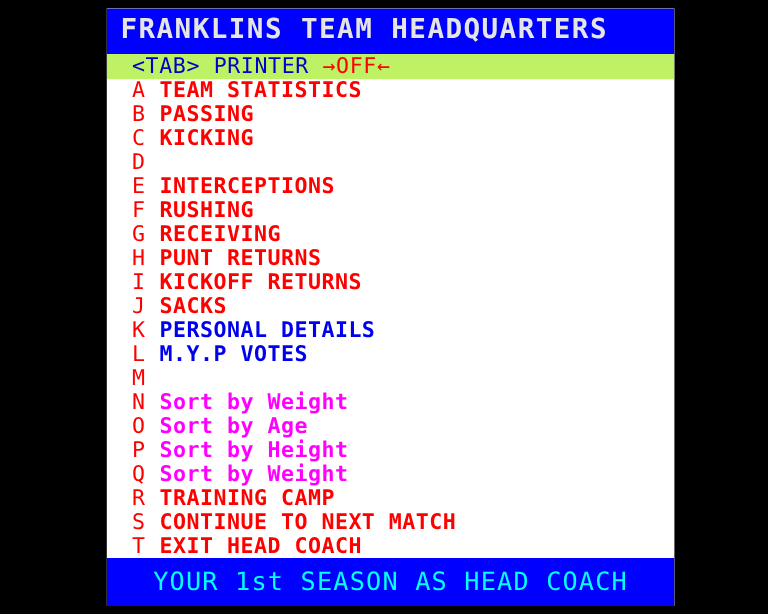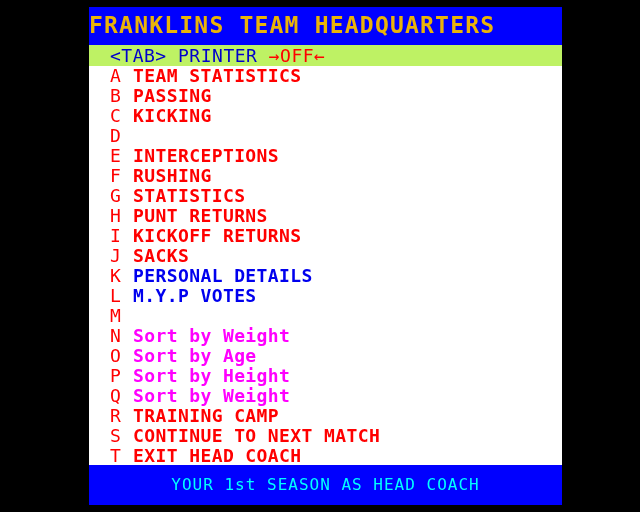--- a/index.html
+++ b/index.html
@@ -39,21 +39,22 @@
     top: 0;
     width: 473px;
     height: 38px;
     background: #0000ff;
   }
   .title-text {
     position: absolute;
     left: 0;
     top: 4px;
     width: 429px;
-    color: #eab308;
+    text-align: center;
+    color: #e5e5e5;
     font-size: 23px;
     line-height: 28px;
     font-weight: bold;
     letter-spacing: 1.2px;
     white-space: pre;
   }
 
   
   .tab-bar {
     position: absolute;
@@ -117,21 +118,21 @@
     height: 40px;
     background: #0000ff;
   }
   .status-text {
     position: absolute;
     left: 0;
     top: 7px;
     width: 473px;
     text-align: center;
     color: #00ffff;
-    font-size: 16px;
+    font-size: 21px;
     line-height: 26px;
     letter-spacing: 1px;
     white-space: pre;
   }
 </style>
 </head>
 <body>
 
 <div id="screen">
 
@@ -145,21 +146,21 @@
       <div class="tab-inner"><span class="tab-label">&lt;TAB&gt;</span><span class="tab-label"> </span><span class="tab-label">PRINTER</span><span class="tab-label"> </span><span class="tab-arrow">→</span><span class="tab-value">OFF</span><span class="tab-arrow">←</span></div>
     </div>
 
     <div id="menu">
         <div class="menu-row"><span class="menu-key">A</span><span class="menu-label c-red">TEAM STATISTICS</span></div>
         <div class="menu-row"><span class="menu-key">B</span><span class="menu-label c-red">PASSING</span></div>
         <div class="menu-row"><span class="menu-key">C</span><span class="menu-label c-red">KICKING</span></div>
         <div class="menu-row"><span class="menu-key">D</span></div>
         <div class="menu-row"><span class="menu-key">E</span><span class="menu-label c-red">INTERCEPTIONS</span></div>
         <div class="menu-row"><span class="menu-key">F</span><span class="menu-label c-red">RUSHING</span></div>
-        <div class="menu-row"><span class="menu-key">G</span><span class="menu-label c-red">STATISTICS</span></div>
+        <div class="menu-row"><span class="menu-key">G</span><span class="menu-label c-red">RECEIVING</span></div>
         <div class="menu-row"><span class="menu-key">H</span><span class="menu-label c-red">PUNT RETURNS</span></div>
         <div class="menu-row"><span class="menu-key">I</span><span class="menu-label c-red">KICKOFF RETURNS</span></div>
         <div class="menu-row"><span class="menu-key">J</span><span class="menu-label c-red">SACKS</span></div>
         <div class="menu-row"><span class="menu-key">K</span><span class="menu-label c-blue">PERSONAL DETAILS</span></div>
         <div class="menu-row"><span class="menu-key">L</span><span class="menu-label c-blue">M.Y.P VOTES</span></div>
         <div class="menu-row"><span class="menu-key">M</span></div>
         <div class="menu-row"><span class="menu-key">N</span><span class="menu-label c-magenta">Sort by Weight</span></div>
         <div class="menu-row"><span class="menu-key">O</span><span class="menu-label c-magenta">Sort by Age</span></div>
         <div class="menu-row"><span class="menu-key">P</span><span class="menu-label c-magenta">Sort by Height</span></div>
         <div class="menu-row"><span class="menu-key">Q</span><span class="menu-label c-magenta">Sort by Weight</span></div>

